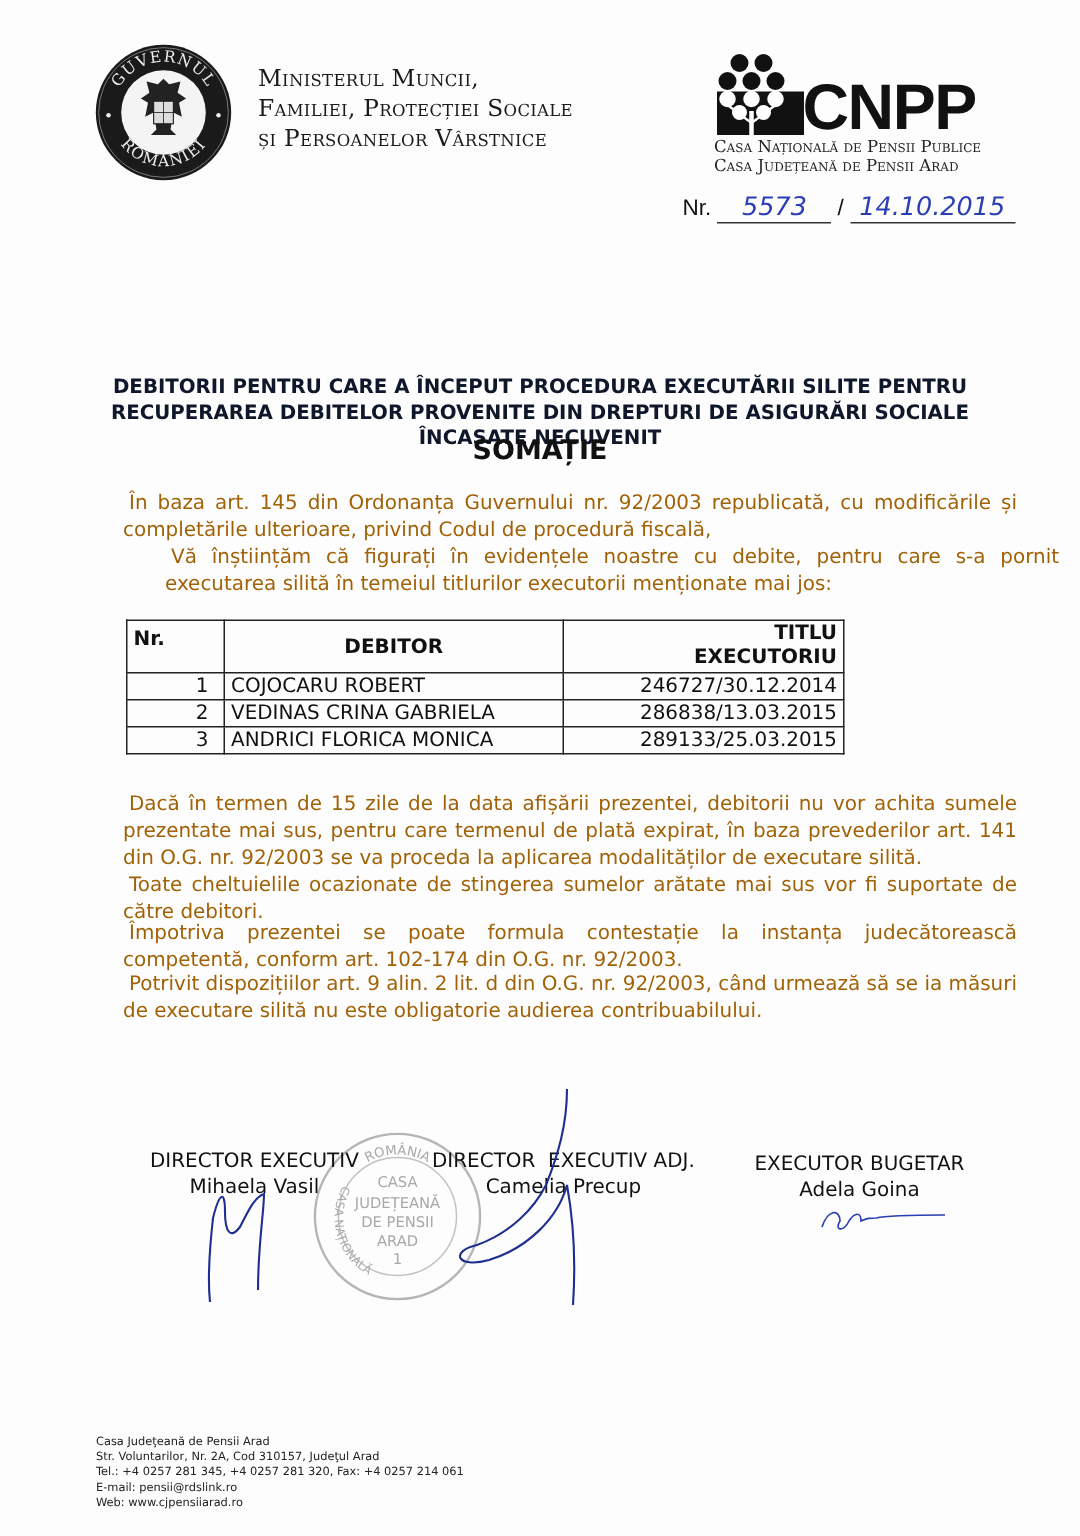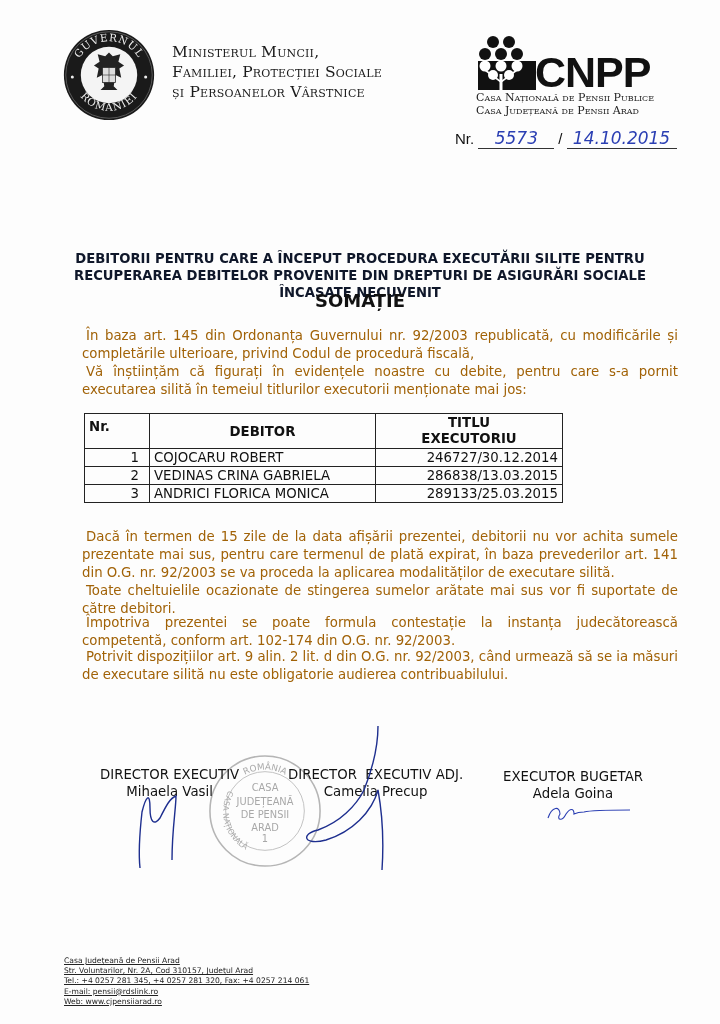--- a/index.html
+++ b/index.html
@@ -23,45 +23,45 @@
   .nr-line .date { width: 110px; }
   .nr-line .sep { margin: 0 4px; }
 
   
   .title { left: 60px; top: 206px; width: 600px; text-align: center; font-weight: bold; font-size: 13.2px; line-height: 17px; color: #0f172a; margin-top: 44px; }
   .somatie { left: 0; top: 290px; width: 720px; text-align: center; font-weight: bold; font-size: 18px; }
 
   .para { left: 82px; width: 596px; font-size: 13.3px; line-height: 18px; text-align: justify; color: #a16207; }
   .para .indent { padding-left: 4px; }
   .p1 { top: 327px; }
-  .p2 { top: 363px; }
+  .p2 { top: 363px; margin-left: 28px; }
   .p3 { top: 528px; }
   .p4 { top: 582px; }
   .p5 { top: 614px; }
   .p6 { top: 648px; }
 
   
   table.debtors { position: absolute; left: 84px; top: 413px; width: 479px; border-collapse: collapse; font-size: 13.3px; color: #111; }
   table.debtors td, table.debtors th { border: 1.3px solid #222; padding: 0 4px; height: 18px; }
   table.debtors th { font-weight: bold; height: 35px; }
   table.debtors th.nr { text-align: left; vertical-align: top; padding-top: 5px; width: 65px; }
   table.debtors th.deb { text-align: center; width: 226px; }
-  table.debtors th.titlu { text-align: center; line-height: 16px; }
+  table.debtors th.titlu { text-align: right; line-height: 16px; }
   table.debtors td.nr { text-align: right; padding-right: 10px; }
   table.debtors td.titlu { text-align: right; }
 
   
   .sig { font-size: 13.3px; line-height: 17px; text-align: center; white-space: nowrap; }
   .sig1 { left: 100px; top: 766px; }
   .sig2 { left: 288px; top: 766px; }
   .sig3 { left: 503px; top: 768px; }
   .stamp { left: 206px; top: 752px; width: 118px; height: 118px; }
   .handsig { left: 0; top: 0; width: 720px; height: 1024px; pointer-events: none; }
 
-  .footer { left: 64px; top: 956px; font-size: 7.6px; line-height: 10.2px; color: #222; white-space: nowrap; text-decoration: underline; }
+  .footer { left: 64px; top: 956px; font-size: 7.6px; line-height: 10.2px; color: #222; white-space: nowrap; }
 </style>
 </head>
 <body>
 
 <svg class="abs gov-emblem" viewBox="0 0 100 100">
   <circle cx="50" cy="50" r="48" fill="#1a1a1a"></circle>
   <circle cx="50" cy="50" r="30" fill="#f4f4f4"></circle>
   <circle cx="50" cy="50" r="46" fill="none" stroke="#888" stroke-width="0.6"></circle>
   <defs>
     <path id="arcTop" d="M 14 50 A 36 36 0 0 1 86 50"></path>

